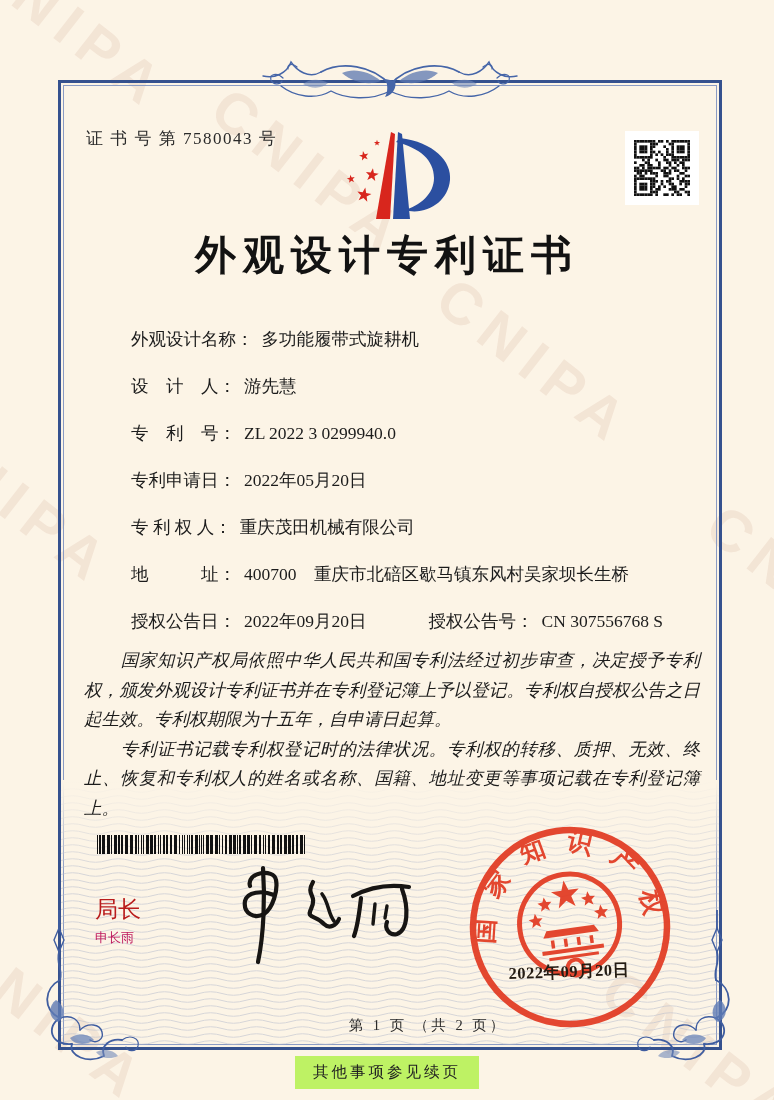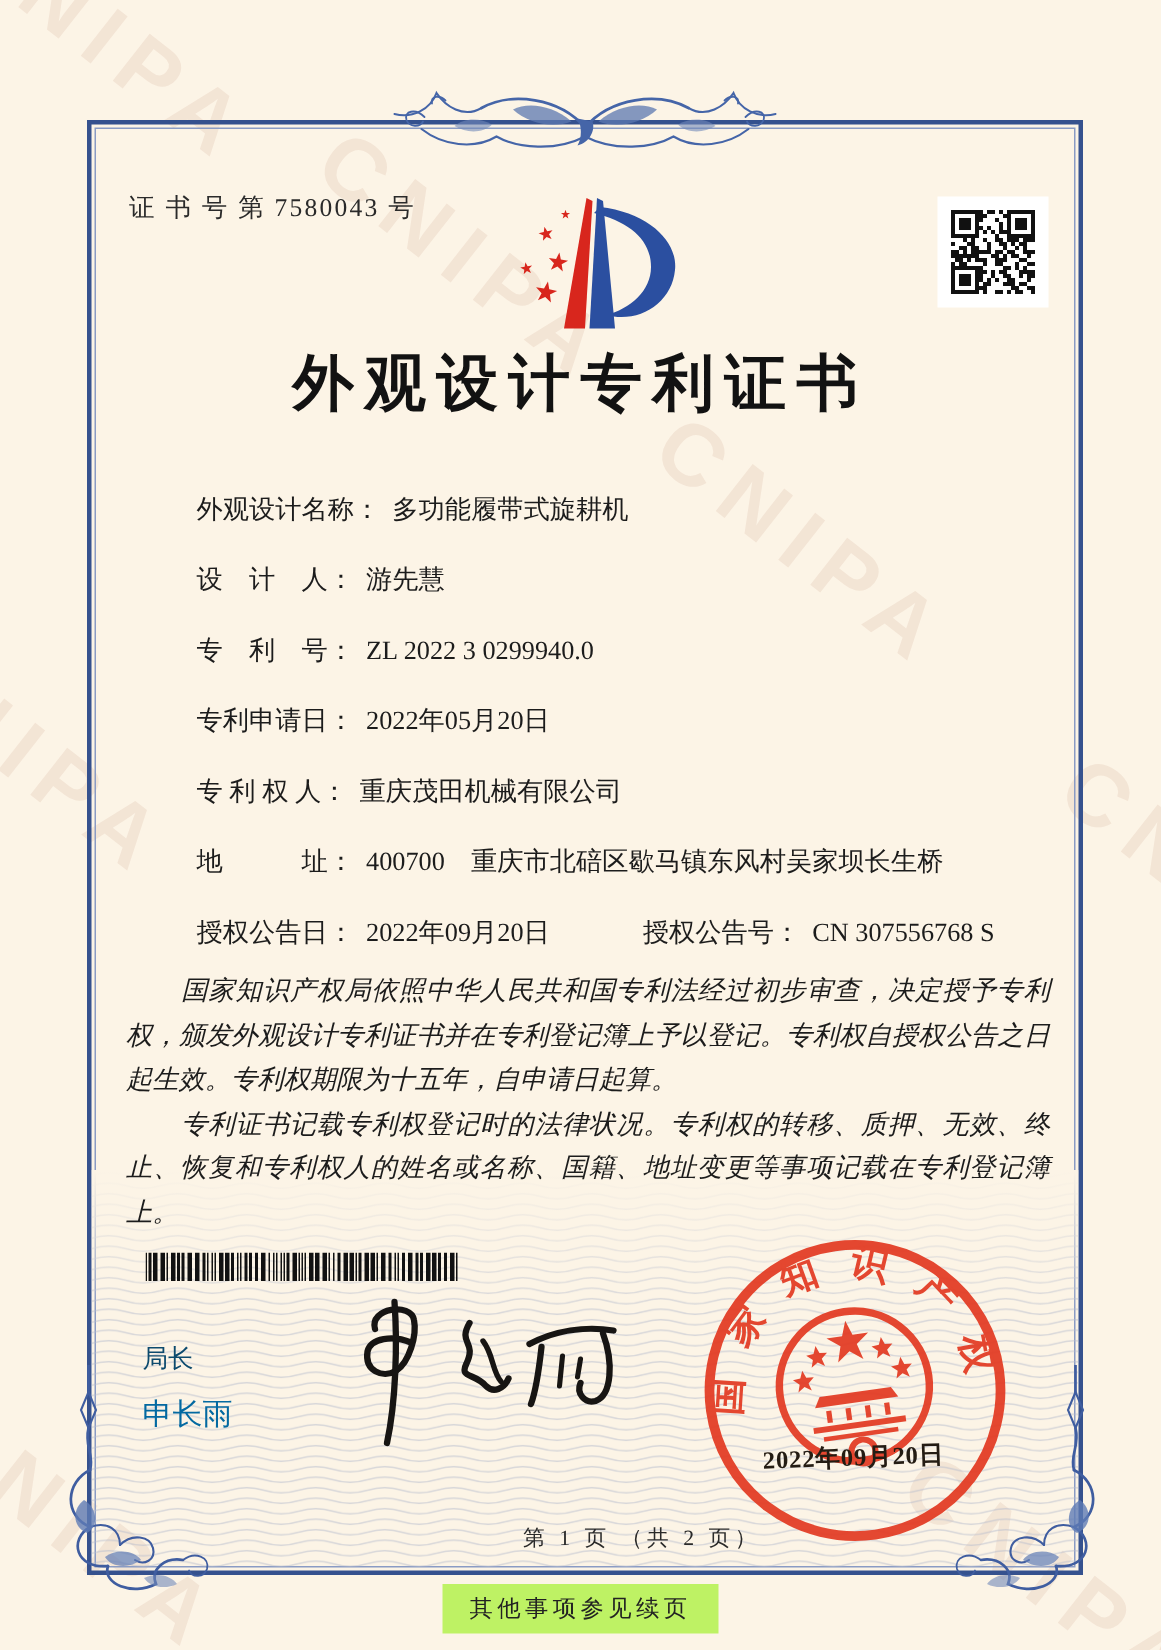--- a/index.html
+++ b/index.html
@@ -28,22 +28,22 @@
   }
   .fields{position:absolute;z-index:5;left:95px;top:330px;width:610px;font-size:17.5px;}
   .frow{display:flex;margin-bottom:28px;line-height:19px;margin-left:36px;}
   .flabel{flex:none;}
   .fvalue{margin-left:8px;}
   .pair2{margin-left:62px;display:flex;}
   .paras{position:absolute;z-index:5;left:84px;top:646px;width:616px;font-size:17.5px;line-height:29.5px;text-align:justify;}
   .paras p{margin:0;text-indent:2.1em;font-style:italic;}
   .waves{position:absolute;z-index:3;left:61px;top:780px;}
   .barcode{position:absolute;z-index:5;left:97px;top:835px;}
-  .director-title{position:absolute;z-index:5;left:95px;top:894px;font-family:"Liberation Sans","DejaVu Sans",sans-serif;font-size:17px;color:#0c4a6e;}
-  .director-name{position:absolute;z-index:5;left:95px;top:929px;font-family:"Liberation Sans","DejaVu Sans",sans-serif;font-size:20px;color:#0369a1;}
+  .director-title{position:absolute;z-index:5;left:95px;top:894px;font-family:"Liberation Sans","DejaVu Sans",sans-serif;font-size:23px;color:#b91c1c;}
+  .director-name{position:absolute;z-index:5;left:95px;top:929px;font-family:"Liberation Sans","DejaVu Sans",sans-serif;font-size:13px;color:#be185d;}
   .sig{position:absolute;z-index:6;left:218px;top:856px;}
   .seal{position:absolute;z-index:6;left:465px;top:822px;}
   .seal-date{
     position:absolute;z-index:7;left:478px;top:961px;width:182px;text-align:center;
     font-size:16.5px;letter-spacing:0.5px;color:#241c13;transform:rotate(-2deg);font-weight:bold;
   }
   .page-info{position:absolute;z-index:5;left:58px;top:1016px;width:740px;text-align:center;font-size:14.5px;letter-spacing:3px;color:#2a2a2a;}
   .cont-note{
     position:absolute;z-index:5;left:50%;transform:translateX(-50%);top:1056px;
     background:#bef264;padding:6px 18px;font-size:15.5px;letter-spacing:3px;color:#222;white-space:nowrap;

